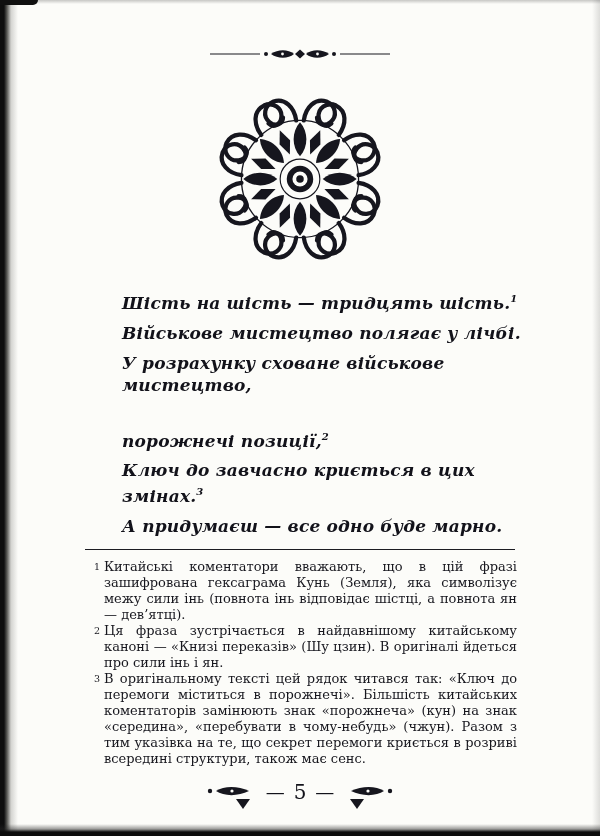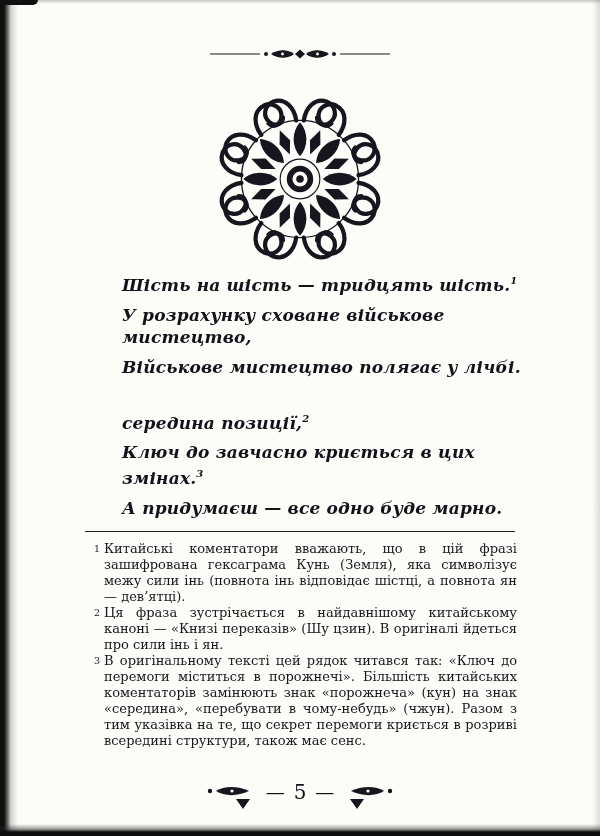--- a/index.html
+++ b/index.html
@@ -13,21 +13,21 @@
     background:linear-gradient(to top,#0c0c0c 0,#0c0c0c 4px,rgba(40,40,40,.45) 7px,rgba(40,40,40,0) 12px)}
   .edge-top{position:absolute;left:0;top:0;right:0;height:4px;z-index:5;
     background:linear-gradient(to bottom,rgba(60,60,60,.28),rgba(60,60,60,0))}
   .edge-right{position:absolute;top:0;right:0;bottom:0;width:8px;z-index:5;
     background:linear-gradient(to left,rgba(60,60,60,.16),rgba(60,60,60,0))}
   .corner-smudge{position:absolute;left:0;top:0;width:38px;height:5px;background:#101010;border-radius:0 0 8px 0;z-index:6}
 
   .divider{display:block;margin:46px auto 0}
   .rosette{display:block;margin:32px auto 0}
 
-  .verses{margin:6px 0 0 122px;width:400px}
+  .verses{margin:24px 0 0 122px;width:400px}
   .verse{font-style:italic;font-weight:bold;font-size:17px;line-height:22px;letter-spacing:.2px;margin:0 0 8px;color:#12121a}
   .vref{font-size:10px}
 
   .fn-rule{border:none;border-top:1.3px solid #1c1c22;width:430px;margin:12px 0 9px 85px}
   .footnotes{margin-left:85px;width:432px}
   .footnote{display:flex;font-size:13px;line-height:16px;color:#17171e}
   .fn-marker{flex:0 0 15px;font-size:9.5px;text-align:right;padding-right:4px;padding-top:1px;line-height:14px}
   .fn-text{flex:1;text-align:justify}
   .it{}
 
@@ -95,23 +95,23 @@
       <use href="#spike" transform="rotate(292.5)"></use>
         <use href="#spike" transform="rotate(337.5)"></use>
       <circle r="21" fill="none" stroke="#16161e" stroke-width="1.2"></circle>
       <circle r="14" fill="#16161e"></circle>
       <circle r="8" fill="#fcfcf9"></circle>
       <circle r="4" fill="#16161e"></circle>
     </svg>
 
     <section class="verses">
         <p class="verse"><span>Шість на шість — тридцять шість.</span><sup class="vref">1</sup></p>
+        <p class="verse"><span>Військове мистецтво полягає у лічбі.</span></p>
         <p class="verse"><span>У розрахунку сховане військове</span><br><span>мистецтво,</span></p>
-        <p class="verse"><span>Військове мистецтво полягає у лічбі.</span></p>
-        <p class="verse"><br><span>середина позиції,</span><sup class="vref">2</sup></p>
+        <p class="verse"><br><span>порожнечі позиції,</span><sup class="vref">2</sup></p>
         <p class="verse"><span>Ключ до завчасно криється в цих змінах.</span><sup class="vref">3</sup></p>
         <p class="verse"><span>А придумаєш — все одно буде марно.</span></p>
       </section>
 
     <hr class="fn-rule">
 
     <section class="footnotes">
         <div class="footnote">
           <span class="fn-marker">1</span>
           <div class="fn-text"><span>Китайські коментатори вважають, що в цій фразі зашифрована гексаграма Кунь (Земля), яка символізує межу сили інь (повнота інь відповідає шістці, а повнота ян — дев’ятці).</span></div>

